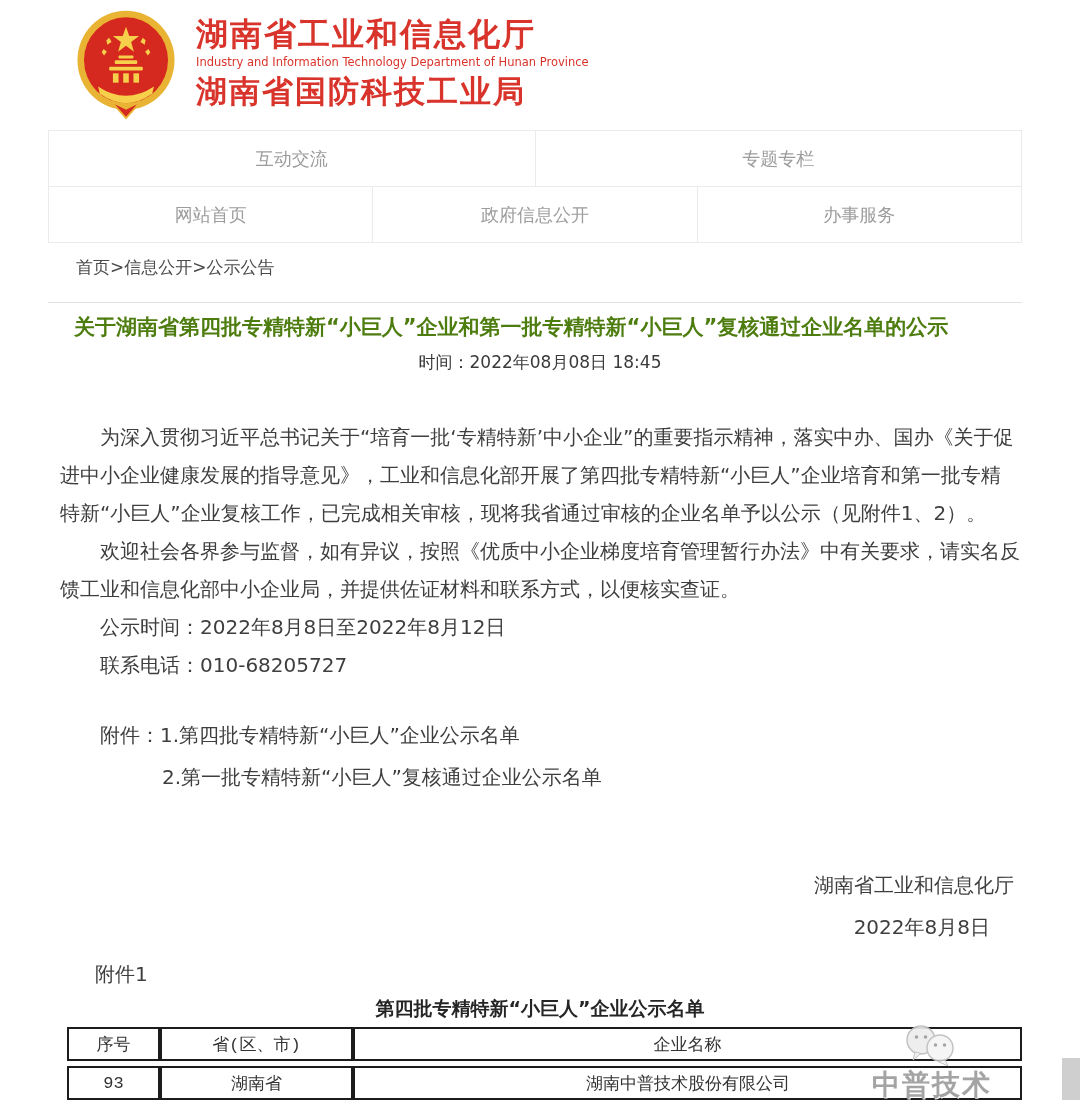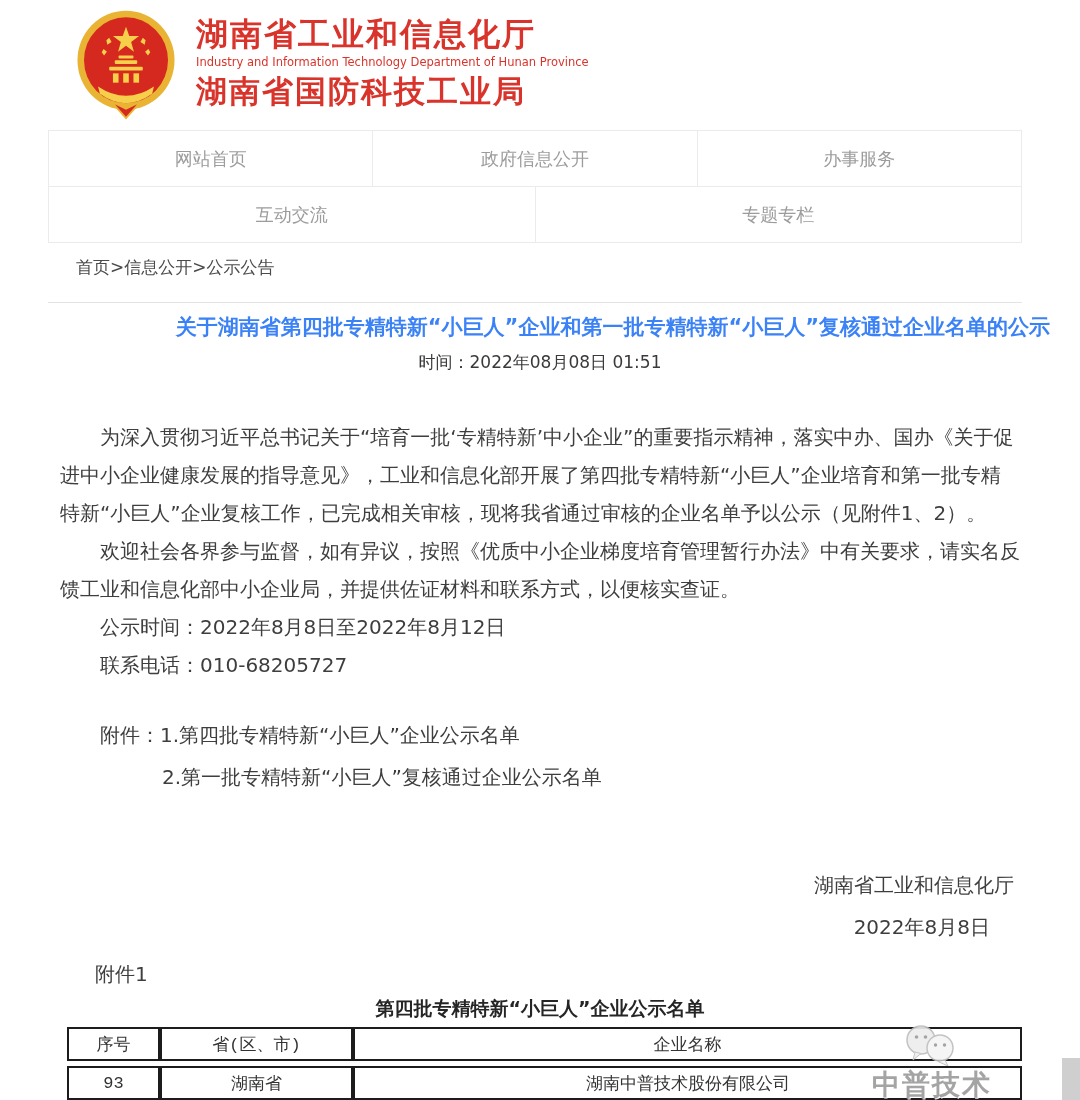--- a/index.html
+++ b/index.html
@@ -20,22 +20,22 @@
   .nav-row { display:flex; }
   .nav-cell { flex:1; height:56px; display:flex; align-items:center; justify-content:center;
     font-size:18px; color:#9c9c9c; border-right:1px solid #ebebeb; border-bottom:1px solid #ebebeb; cursor:pointer; }
   .nav-cell:last-child { border-right:none; }
 
   
   .breadcrumb-bar { margin-left:48px; width:974px; padding:13px 0 23px 28px;
     border-bottom:1px solid #e3e3e3; font-size:17px; color:#4a4a4a; }
 
   
-  .article-title { margin-top:9px; padding:0 30px; text-align:right;
-    font-size:21px; font-weight:bold; color:#3b82f6; line-height:30px;margin-left:44px; }
+  .article-title { margin-top:9px; padding:0 30px; text-align:left;
+    font-size:21px; font-weight:bold; color:#4d7c0f; line-height:30px;margin-left:44px; }
   .article-time { margin-top:9px; text-align:center; font-size:17px; color:#3a3a3a; }
 
   .content { margin:44px 60px 0 60px; font-size:20px; color:#3e3e3e; line-height:38px; }
   .content p.indent { text-indent:2em; }
   .attach-block { margin-top:30px; line-height:42px; }
   .attach-line1 { text-indent:2em; }
   .attach-line2 { padding-left:102px; }
 
   .signature { margin-top:66px; text-align:right; font-size:20px; color:#3e3e3e; line-height:42px; }
   .sig-org  { padding-right:6px;  }
@@ -84,34 +84,34 @@
     </svg>
     <div class="org-block">
       <div class="org-cn1">湖南省工业和信息化厅</div>
       <div class="org-en">Industry and Information Technology Department of Hunan Province</div>
       <div class="org-cn2">湖南省国防科技工业局</div>
     </div>
   </div>
 
   <div class="nav">
     <div class="nav-row">
+      <div class="nav-cell">互动交流</div>
+      <div class="nav-cell">专题专栏</div>
+    </div>
+    <div class="nav-row">
       <div class="nav-cell">网站首页</div>
       <div class="nav-cell">政府信息公开</div>
       <div class="nav-cell">办事服务</div>
-    </div>
-    <div class="nav-row">
-      <div class="nav-cell">互动交流</div>
-      <div class="nav-cell">专题专栏</div>
     </div>
   </div>
 
   <div class="breadcrumb-bar">首页&gt;信息公开&gt;公示公告</div>
 
   <div class="article-title">关于湖南省第四批专精特新“小巨人”企业和第一批专精特新“小巨人”复核通过企业名单的公示</div>
-  <div class="article-time">时间：2022年08月08日 01:51</div>
+  <div class="article-time">时间：2022年08月08日 18:45</div>
 
   <div class="content">
     <p class="indent">为深入贯彻习近平总书记关于“培育一批‘专精特新’中小企业”的重要指示精神，落实中办、国办《关于促进中小企业健康发展的指导意见》，工业和信息化部开展了第四批专精特新“小巨人”企业培育和第一批专精特新“小巨人”企业复核工作，已完成相关审核，现将我省通过审核的企业名单予以公示（见附件1、2）。</p>
     <p class="indent">欢迎社会各界参与监督，如有异议，按照《优质中小企业梯度培育管理暂行办法》中有关要求，请实名反馈工业和信息化部中小企业局，并提供佐证材料和联系方式，以便核实查证。</p>
     <p class="indent">公示时间：2022年8月8日至2022年8月12日</p>
     <p class="indent">联系电话：010-68205727</p>
 
     <div class="attach-block">
       <div class="attach-line1">附件：1.第四批专精特新“小巨人”企业公示名单</div>
       <div class="attach-line2">2.第一批专精特新“小巨人”复核通过企业公示名单</div>

